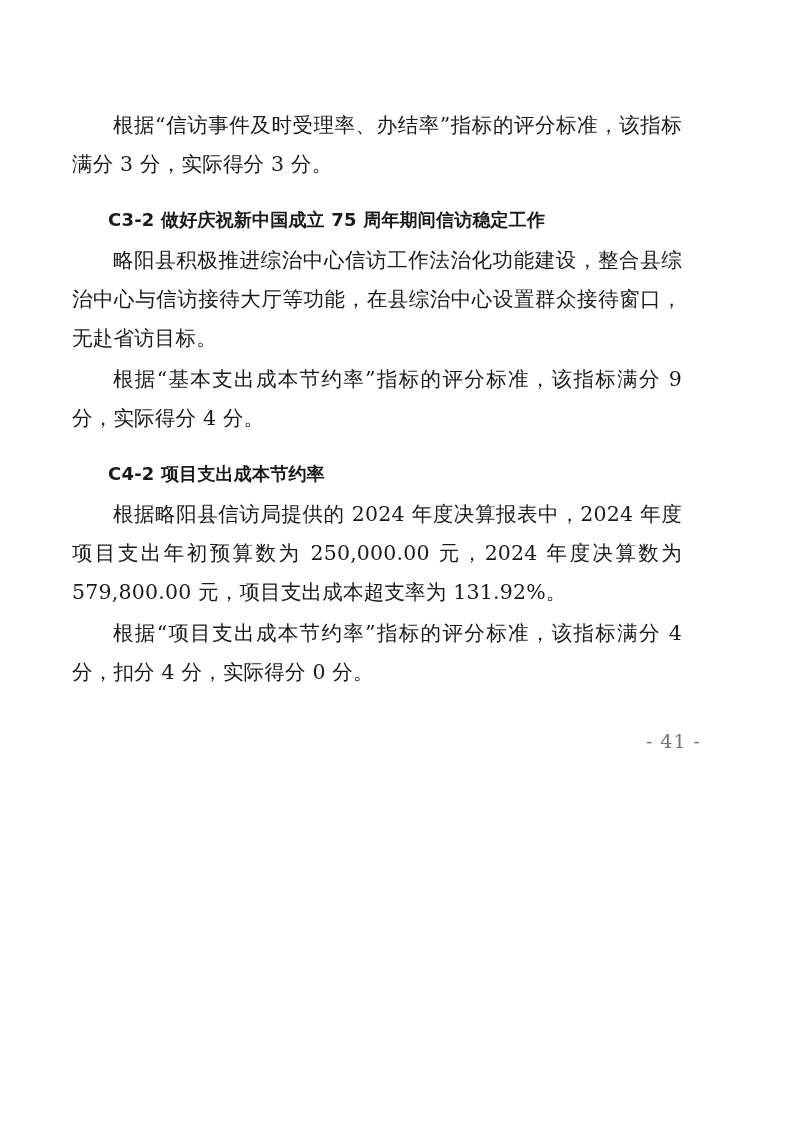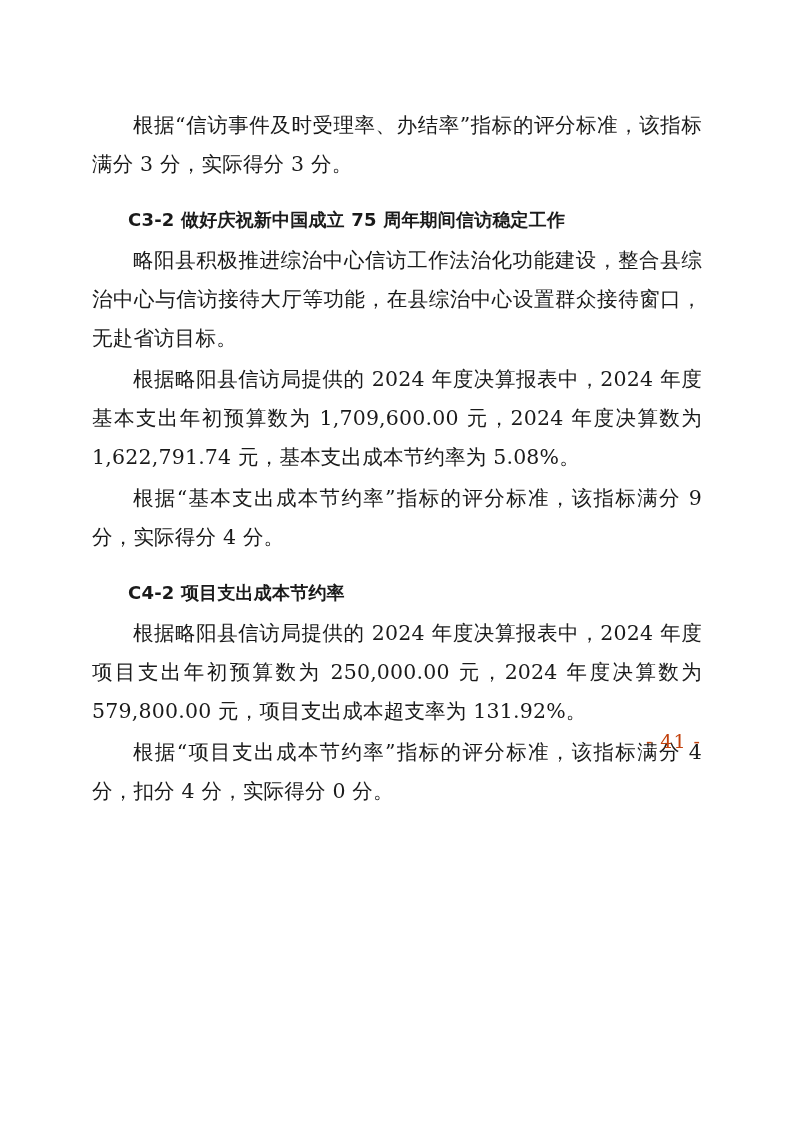--- a/index.html
+++ b/index.html
@@ -15,21 +15,21 @@
     color: #1a1a1a;
     overflow: hidden;
   }
   .page {
     position: absolute;
     left: 0;
     top: 0;
     width: 793px;
     height: 826px;
     box-sizing: border-box;
-    padding: 106px 92px 40px 92px;
+    padding: 106px 92px 40px 72px;
   }
   .doc-body {
     width: 610px;
   }
   p.para {
     margin: 0 0 2px 0;
     font-size: 20.5px;
     line-height: 39px;
     text-align: justify;
     text-justify: inter-ideograph;
@@ -48,39 +48,38 @@
   }
   .page-number {
     position: absolute;
     left: 0;
     right: 92px;
     bottom: 74px;
     text-align: right;
     font-size: 19px;
     letter-spacing: 1px;
     font-family: "DejaVu Serif", "Liberation Serif", serif;
-    color: #c2410c;
+    color: #737373;
   }
 </style>
 </head>
 <body>
 
 <div class="page">
   <div class="doc-body">
 
     <p class="para">根据“信访事件及时受理率、办结率”指标的评分标准，该指标满分 3 分，实际得分 3 分。</p>
 
     <h3 class="heading">C3-2 做好庆祝新中国成立 75 周年期间信访稳定工作</h3>
 
 
     <p class="para">略阳县积极推进综治中心信访工作法治化功能建设，整合县综治中心与信访接待大厅等功能，在县综治中心设置群众接待窗口，无赴省访目标。</p>
 
 
 
-    <p class="para">根据略阳县信访局提供的 2024 年度决算报表中，2024 年度基本支出年初预算数为 1,709,600.00 元，2024 年度决算数为 1,622,791.74 元，基本支出成本节约率为 5.08%。</p>
 
     <p class="para">根据“基本支出成本节约率”指标的评分标准，该指标满分 9 分，实际得分 4 分。</p>
 
     <h3 class="heading">C4-2 项目支出成本节约率</h3>
 
     <p class="para">根据略阳县信访局提供的 2024 年度决算报表中，2024 年度项目支出年初预算数为 250,000.00 元，2024 年度决算数为 579,800.00 元，项目支出成本超支率为 131.92%。</p>
 
     <p class="para">根据“项目支出成本节约率”指标的评分标准，该指标满分 4 分，扣分 4 分，实际得分 0 分。</p>
 
   </div>

